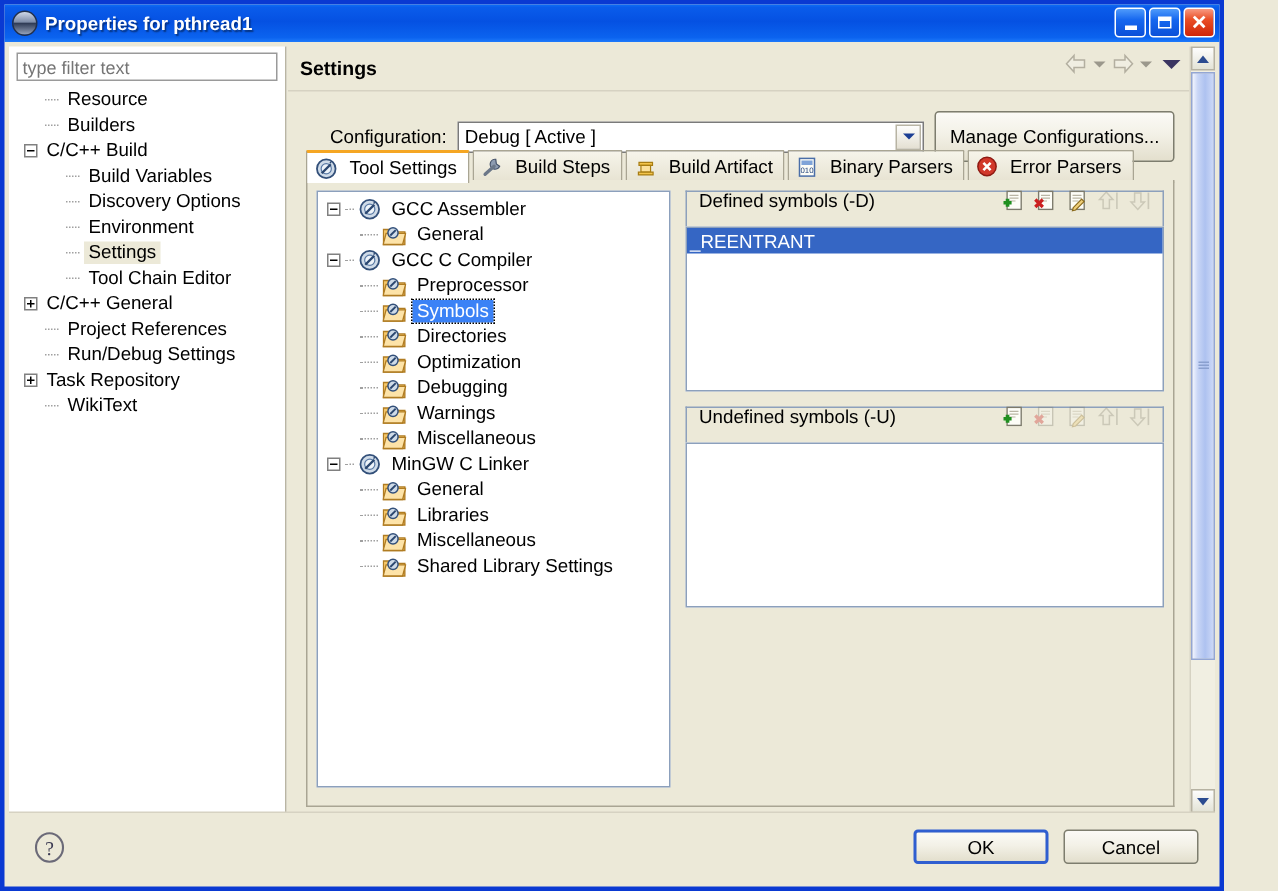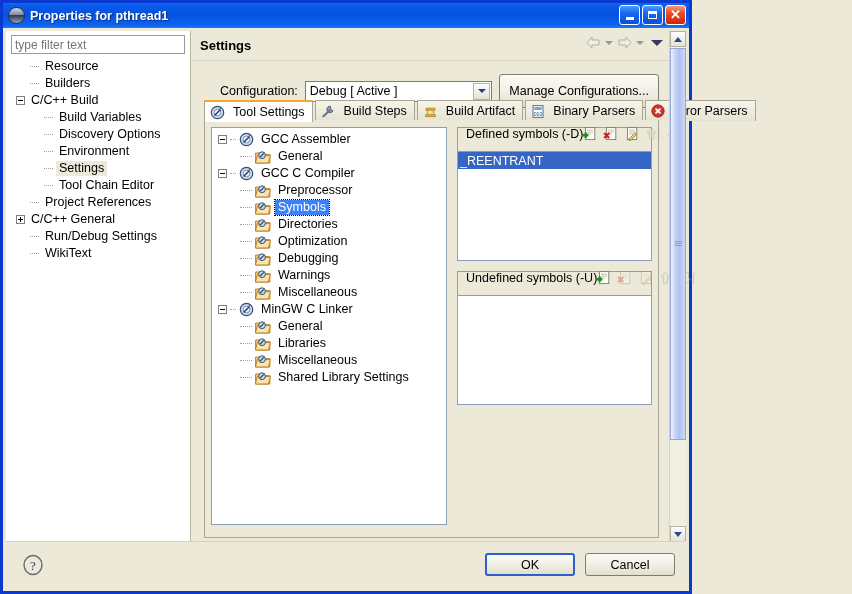--- a/index.html
+++ b/index.html
@@ -3,21 +3,21 @@
 <meta charset="utf-8">
 <style>
   html,body{margin:0;padding:0;}
   body{
     width:852px;height:594px;overflow:hidden;
     font-family:"Liberation Sans", sans-serif;
     font-size:12px;color:#000;
     background:#ece9d8;
   }
   .window{
-    position:absolute;left:0;top:0;width:692px;height:594px;
+    position:absolute;left:0;top:0;width:816px;height:594px;
     box-sizing:border-box;
     border:3px solid #0a39d2;
     background:#ece9d8;
   }
   
   .titlebar{
     position:relative;height:25px;
     background:linear-gradient(to bottom,#0d6ef5 0%,#0a5ceb 8%,#0551e2 45%,#0b63ef 88%,#1d79fb 100%);
     display:flex;align-items:center;
     padding-left:5px;
@@ -296,33 +296,38 @@
               <span class="spacer" style="width: 38px;"></span>
               <span class="dash"></span>
               <span class="lbl">Settings</span>
             </div>
             <div class="tnode">
               <span class="spacer" style="width: 38px;"></span>
               <span class="dash"></span>
               <span class="lbl">Tool Chain Editor</span>
             </div>
             <div class="tnode">
-              <span class="spacer" style="width: 24px;"></span>
-              <span class="dash"></span>
-              <span class="lbl">Project References</span>
-            </div>
-            <div class="tnode">
               <span class="spacer" style="width: 10px;"></span>
               <span class="exp plus"></span>
               <span class="lbl">C/C++ General</span>
             </div>
             <div class="tnode">
               <span class="spacer" style="width: 24px;"></span>
               <span class="dash"></span>
+              <span class="lbl">Project References</span>
+            </div>
+            <div class="tnode">
+              <span class="spacer" style="width: 24px;"></span>
+              <span class="dash"></span>
               <span class="lbl">Run/Debug Settings</span>
+            </div>
+            <div class="tnode">
+              <span class="spacer" style="width: 10px;"></span>
+              <span class="exp plus"></span>
+              <span class="lbl">Task Repository</span>
             </div>
             <div class="tnode">
               <span class="spacer" style="width: 24px;"></span>
               <span class="dash"></span>
               <span class="lbl">WikiText</span>
             </div>
           </div>
       </div>
 
       <div class="pane">

